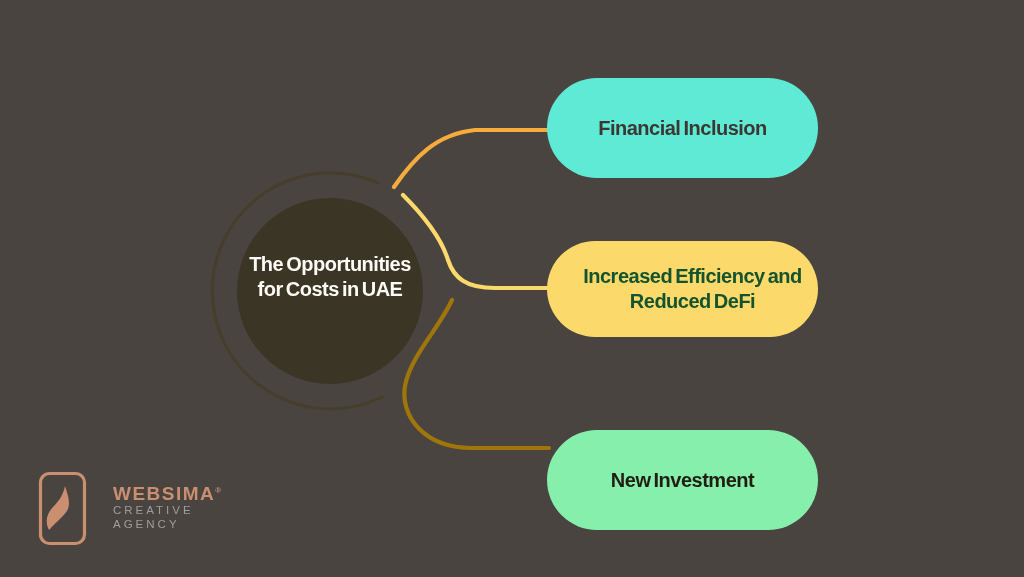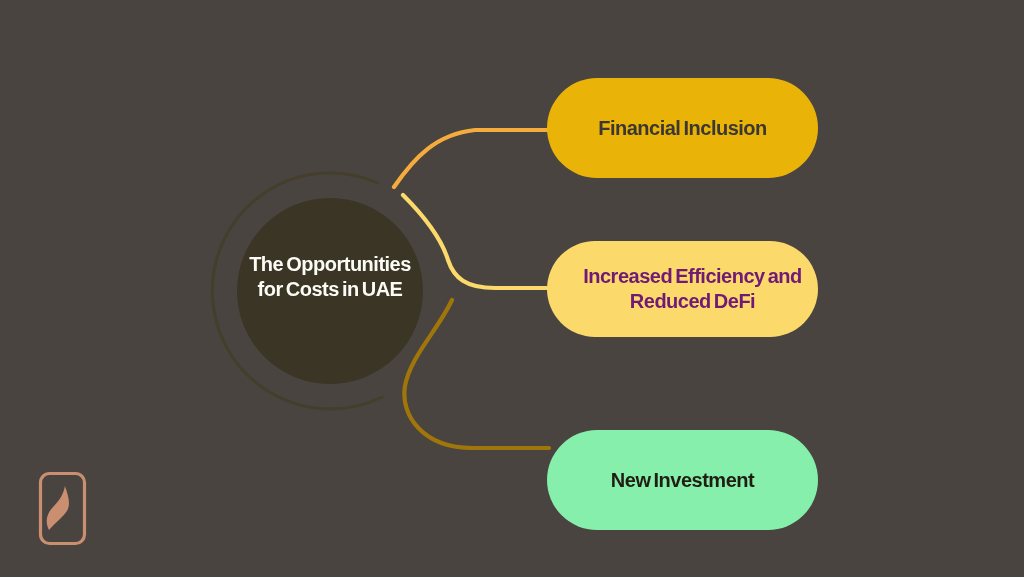--- a/index.html
+++ b/index.html
@@ -95,40 +95,47 @@
     <path d="M 403 195 C 424 216, 441 237, 448 260 C 454 278, 466 288, 495 288 L 549 288" fill="none" stroke-width="4.2" stroke-linecap="round" stroke="#FBD96A"></path>
 
     <path d="M 452 300 C 438 330, 410 357, 405 386 C 400 416, 424 448, 472 448 L 549 448" fill="none" stroke-width="4.2" stroke-linecap="round" stroke="#A0760B"></path>
   </svg>
 
   <div class="center-label" style="color: rgb(252, 251, 246);">
     <span>The Opportunities</span>
     <span>for Costs in UAE</span>
   </div>
 
-  <div class="pill pill-1" style="background-color: #eab308;">
+  <div class="pill pill-1" style="background-color: #5eead4;">
     <div class="pill-text" style="color: rgb(60, 55, 50);">
       <span>Financial Inclusion</span>
       <span></span>
     </div>
   </div>
 
   <div class="pill pill-2" style="background-color: rgb(251, 217, 106);">
-    <div class="pill-text" style="color: #701a75; margin-left: 20px;">
+    <div class="pill-text" style="color: #14532d; margin-left: 20px;">
       <span>Increased Efficiency and</span>
       <span>Reduced DeFi</span>
     </div>
   </div>
 
   <div class="pill pill-3" style="background-color: #86efac; margin-top: 32px;">
     <div class="pill-text" style="color: rgb(33, 29, 18);">
       <span>New Investment</span>
     </div>
   </div>
 
   <div class="logo">
     <svg class="logo-mark" viewBox="0 0 49 75" xmlns="http://www.w3.org/2000/svg">
       <rect x="2.5" y="2.5" width="44" height="70" rx="9" fill="none" stroke-width="3.2" stroke="#C98F70"></rect>
       <path d="M 27 15 C 29.5 23, 32 29, 30.5 36 C 29 43, 21 48, 11 59 C 6.5 50, 9 42, 15.5 35.5 C 22 29, 25.5 22.5, 27 15 Z" fill="#C98F70"></path>
     </svg>
+    <div class="logo-text">
+      <div class="logo-brand" style="color: rgb(201, 143, 112);">
+        <span>WEBSIMA</span><sup>®</sup>
+      </div>
+      <div class="logo-sub" style="color: rgb(158, 158, 158);">CREATIVE</div>
+      <div class="logo-sub" style="color: rgb(158, 158, 158);">AGENCY</div>
+    </div>
   </div>
 
 </div>
 
 </body></html>

